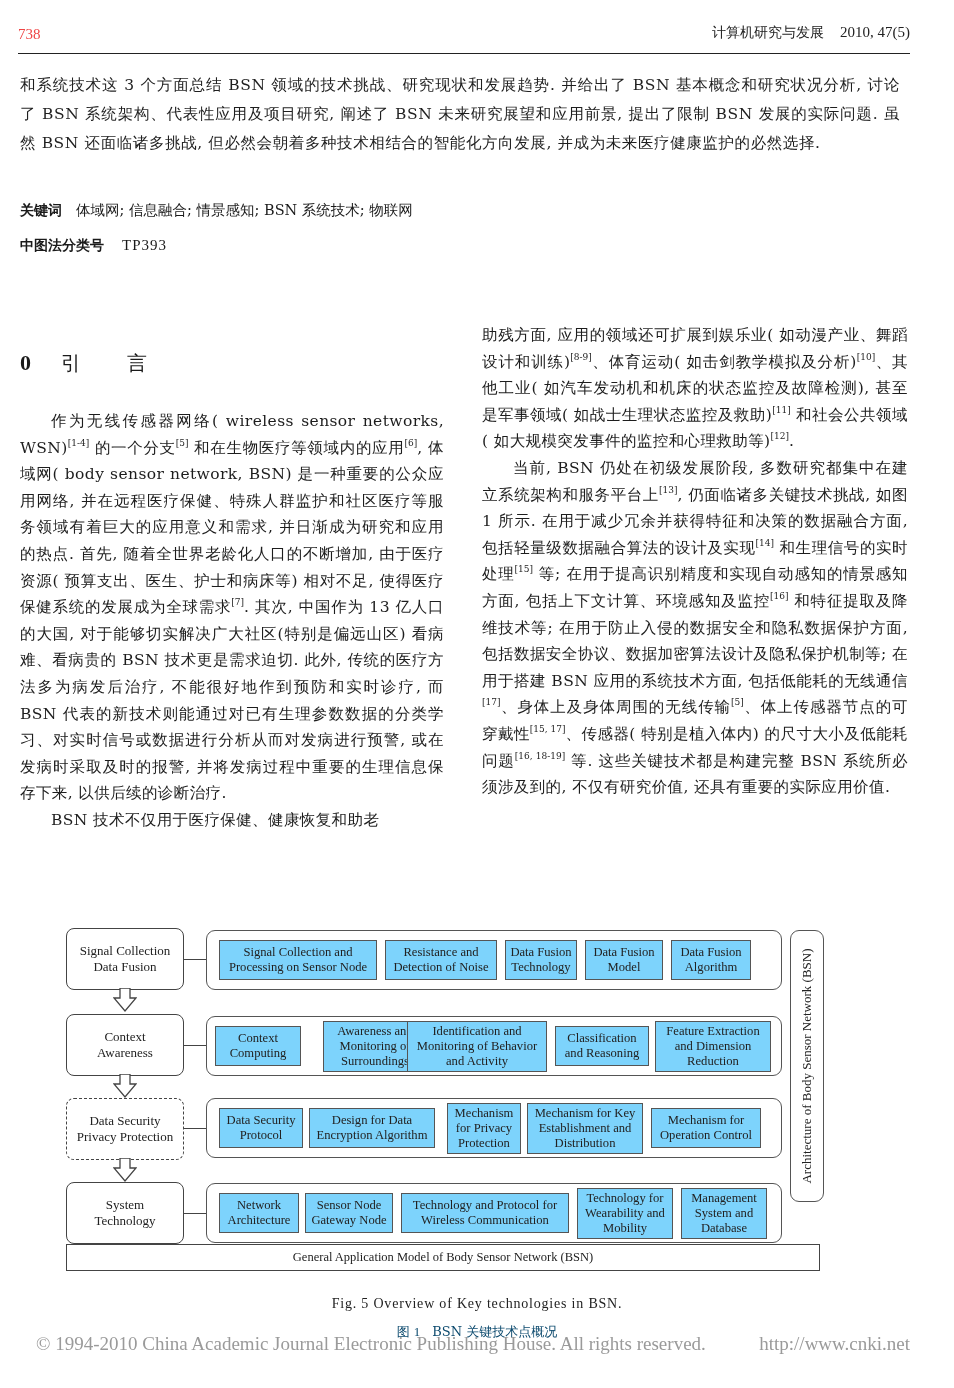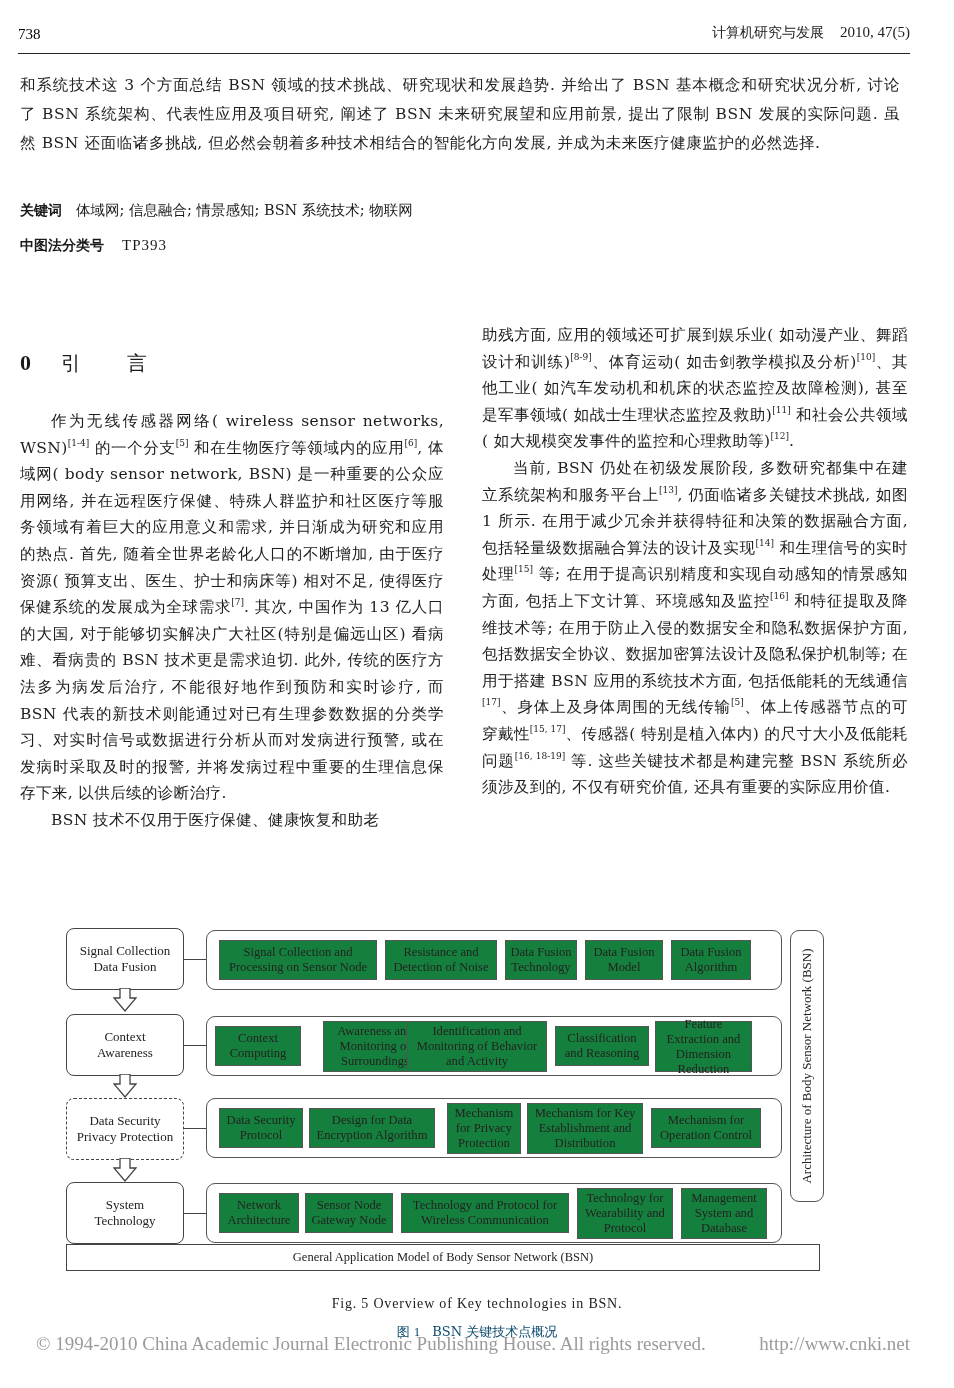--- a/index.html
+++ b/index.html
@@ -1,19 +1,19 @@
 <!DOCTYPE html>
 <html><head>
 <meta charset="utf-8">
 <style>
   * { box-sizing: border-box; margin: 0; padding: 0; }
   html, body { width: 954px; height: 1388px; background: #ffffff; overflow: hidden; }
   body { position: relative; font-family: "DejaVu Serif", "Liberation Serif", serif; color: #1a1a1a; }
 
-  .hdr-page { position: absolute; left: 18px; top: 26px; font-family: "Liberation Serif", serif; font-size: 15px; color: #000000; }
+  .hdr-page { position: absolute; left: 18px; top: 26px; font-family: "Liberation Serif", serif; font-size: 15px; color: #ef4444; }
   .hdr-journal { position: absolute; right: 44px; top: 24px; font-size: 14px; color: #222; }
   .hdr-journal .num { font-family: "Liberation Serif", serif; font-size: 15px; margin-left: 16px; }
   .hdr-rule { position: absolute; left: 18px; right: 44px; top: 53px; height: 0; border-top: 1.5px solid #222; }
 
   .abstract { position: absolute; left: 20px; width: 880px; top: 71px; font-size: 15.5px; line-height: 29px; color: #1f1f1f; letter-spacing: 0.6px; }
   .abstract p { text-align: justify; }
 
   .kw { position: absolute; left: 20px; top: 201px; font-size: 14.5px; }
   .kw .lbl { font-family: "DejaVu Sans", sans-serif; font-weight: bold; font-size: 14px; margin-right: 14px; }
   .clc { position: absolute; left: 20px; top: 237px; font-size: 14.5px; }
@@ -30,21 +30,21 @@
   .col p { text-indent: 0; }
   .col p.ind { text-indent: 2em; }
   sup { font-size: 9px; line-height: 0; vertical-align: 7px; letter-spacing: 0; }
 
   
   .fig { position: absolute; left: 66px; top: 928px; width: 760px; height: 350px; font-family: "Liberation Serif", serif; color: #222; }
   .lbox { position: absolute; left: 0; width: 118px; height: 62px; border: 1.5px solid #444; border-radius: 8px; display: flex; align-items: center; justify-content: center; text-align: center; font-size: 13px; line-height: 16px; background: #fff; }
   .lbox.dashed { border-style: dashed; }
   .conn { position: absolute; left: 118px; width: 22px; height: 0; border-top: 1.5px solid #444; }
   .group { position: absolute; left: 140px; width: 576px; height: 60px; border: 1.5px solid #555; border-radius: 9px; }
-  .sub { position: absolute; top: 9px; height: 40px; border: 1.2px solid #555; display: flex; align-items: center; justify-content: center; text-align: center; font-size: 12.6px; line-height: 15px; background: #15803d; padding: 0 2px; }
+  .sub { position: absolute; top: 9px; height: 40px; border: 1.2px solid #555; display: flex; align-items: center; justify-content: center; text-align: center; font-size: 12.6px; line-height: 15px; background: #7dd3fc; padding: 0 2px; }
   .sub.tall { top: 4px; height: 51px; }
   .arrow { position: absolute; left: 47px; width: 24px; height: 24px; }
   .vbox { position: absolute; left: 724px; top: 2px; width: 34px; height: 272px; border: 1.5px solid #555; border-radius: 9px; }
   .vtext { position: absolute; left: 741px; top: 138px; width: 272px; transform: translate(-50%, -50%) rotate(-90deg); text-align: center; font-size: 13px; white-space: nowrap; }
   .gbox { position: absolute; left: 0; top: 316px; width: 754px; height: 27px; border: 1.5px solid #444; display: flex; align-items: center; justify-content: center; font-size: 12.5px; }
 
   .cap-en { position: absolute; left: 0; width: 954px; top: 1296px; text-align: center; font-family: "Liberation Serif", serif; font-size: 14px; letter-spacing: 0.8px; color: #222; }
   .cap-zh { position: absolute; left: 0; width: 954px; top: 1323px; text-align: center; font-size: 13px; color: #0c4a6e; }
   .cap-zh .n { font-family: "Liberation Serif", serif; margin: 0 12px 0 4px; }
   .footer { position: absolute; left: 36px; right: 44px; top: 1333px; font-family: "Liberation Serif", serif; font-size: 19px; color: #9a9a9a; display: flex; justify-content: space-between; white-space: nowrap; }
@@ -108,21 +108,21 @@
         <div>Context</div>
         <div>Awareness</div>
       </div>
     </div>
   <div class="conn" style="top:117px;"></div>
   <div class="group" style="top:88px;">
     <div class="sub" style="left:8px;width:86px;">Context Computing</div>
     <div class="sub tall" style="left:116px;width:104px;">Awareness and Monitoring of Surroundings</div>
     <div class="sub tall" style="left:200px;width:140px;">Identification and Monitoring of Behavior and Activity</div>
     <div class="sub" style="left:348px;width:94px;">Classification and Reasoning</div>
-    <div class="sub tall" style="left:448px;width:97px;">Feature Extraction and Dimension Reduction</div>
+    <div class="sub tall" style="left:448px;width:116px;">Feature Extraction and Dimension Reduction</div>
   </div>
   <svg class="arrow" style="top:146px;" viewBox="0 0 24 24">
       <path d="M7 0 V10 H1 L12 23 L23 10 H17 V0 Z" fill="#fff" stroke="#444" stroke-width="1.3"></path>
     </svg>
 
   <div class="lbox dashed" style="top:170px;">
       <div>
         <div>Data Security</div>
         <div>Privacy Protection</div>
       </div>
@@ -143,21 +143,21 @@
       <div>
         <div>System</div>
         <div>Technology</div>
       </div>
     </div>
   <div class="conn" style="top:285px;"></div>
   <div class="group" style="top:255px;">
     <div class="sub" style="left:12px;width:80px;">Network Architecture</div>
     <div class="sub" style="left:98px;width:88px;">Sensor Node Gateway Node</div>
     <div class="sub" style="left:194px;width:168px;">Technology and Protocol for Wireless Communication</div>
-    <div class="sub tall" style="left:370px;width:96px;">Technology for Wearability and Protocol</div>
+    <div class="sub tall" style="left:370px;width:96px;">Technology for Wearability and Mobility</div>
     <div class="sub tall" style="left:474px;width:86px;">Management System and Database</div>
   </div>
 
   <div class="vbox"></div>
   <div class="vtext">Architecture of Body Sensor Network (BSN)</div>
 
   <div class="gbox">General Application Model of Body Sensor Network (BSN)</div>
 </div>
 
 <div class="cap-en">Fig. 5   Overview of Key technologies in BSN.</div>

